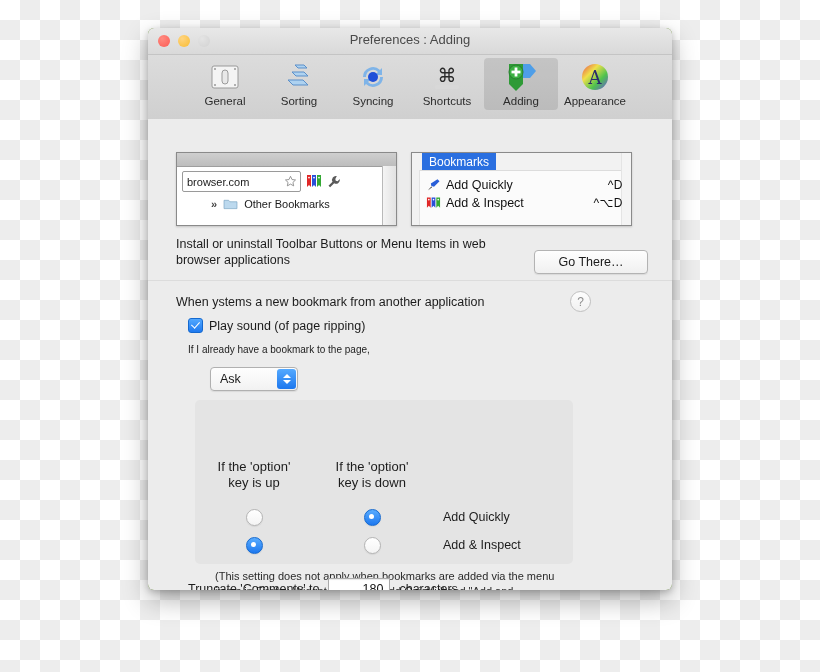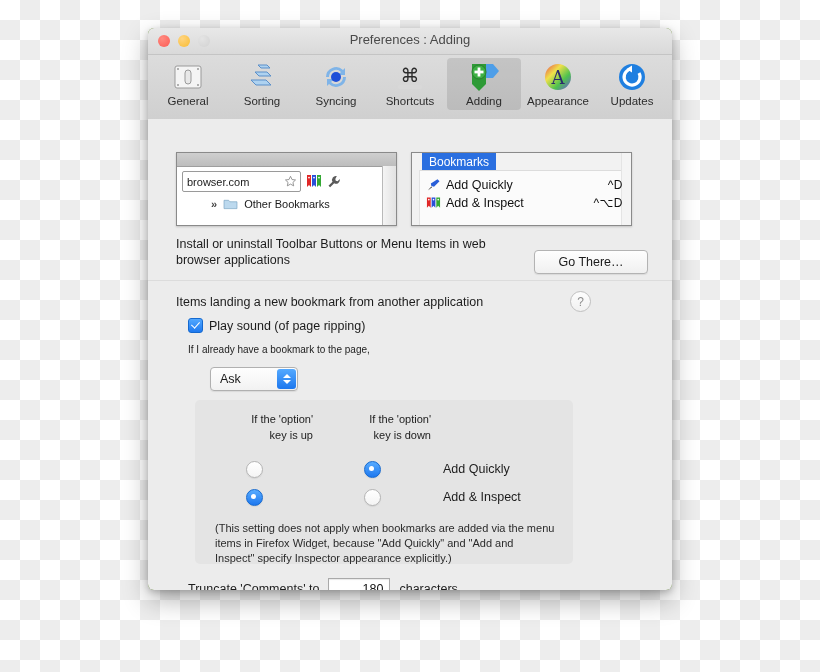--- a/index.html
+++ b/index.html
@@ -182,21 +182,21 @@
   .dn-tri { border-left: 4px solid transparent; border-right: 4px solid transparent; border-top: 4px solid #fff; }
 
   
   .groupbox {
     position: absolute; left: 47px; top: 281px;
     width: 378px; height: 164px;
     background: #e4e4e4;
     border-radius: 5px;
   }
   .gb-headers { display: flex; padding: 11px 0 0 0; }
-  .gb-h { font-size: 11px; color: #1c1c1c; line-height: 16px; text-align: right; }
+  .gb-h { font-size: 13px; color: #1c1c1c; line-height: 16px; text-align: center; margin-top: 48px; }
   .gb-h1 { width: 118px; }
   .gb-h2 { width: 118px; }
   .radio-grid { margin-top: 12px; }
   .radio-row { display: flex; align-items: center; height: 28px; }
   .radio-cell { width: 118px; display: flex; justify-content: center; }
   .radio {
     width: 15px; height: 15px; border-radius: 50%;
     background: linear-gradient(to bottom,#ffffff,#f4f4f4);
     border: 1px solid #b4b4b4;
     box-shadow: 0 1px 1px rgba(0,0,0,0.07);
@@ -304,28 +304,20 @@
             <stop offset="0.66" stop-color="#4ec24e"></stop>
               <stop offset="1" stop-color="#6b4ee0"></stop>
           </linearGradient>
         </defs>
         <circle cx="17" cy="17" r="13" fill="url(#cw1)"></circle>
         <text x="17" y="24" font-size="18" text-anchor="middle" fill="#2b2b6b" font-family="DejaVu Serif, serif">A</text>
       </svg>
       <div class="tblabel">Appearance</div>
     </div>
 
-    <div class="tbitem">
-      <svg class="tbicon" viewBox="0 0 34 34">
-        <circle cx="17" cy="17" r="13" fill="#1f7fe0"></circle>
-        <path d="M17 9 a8 8 0 1 0 7 4" fill="none" stroke="#fff" stroke-width="3.2"></path>
-        <path d="M17 5.5 l0 7 -5.5 -3.5 z" fill="#fff"></path>
-      </svg>
-      <div class="tblabel">Updates</div>
-    </div>
 
   </div>
 
   <div class="content">
 
     <div class="previews">
 
       <div class="pv">
         <div class="pv-l-topbar"></div>
         <div class="pv-l-row">
@@ -391,21 +383,21 @@
 
     </div>
 
     <div class="installrow">
       <div class="installtext">Install or uninstall Toolbar Buttons or Menu Items in web browser applications</div>
       <div class="gothere">Go There…</div>
     </div>
 
     <div class="divider" style="top:161px;"></div>
 
-    <div class="landing-title">Items landing a new bookmark from another application</div>
+    <div class="landing-title">When ystems a new bookmark from another application</div>
     <div class="helpbtn">?</div>
 
     <div class="checkrow">
       <div class="checkbox"></div>
       <span class="checklabel">Play sound (of page ripping)</span>
     </div>
 
     <div class="subtext">If I already have a bookmark to the page,</div>
 
     <div class="popup">

